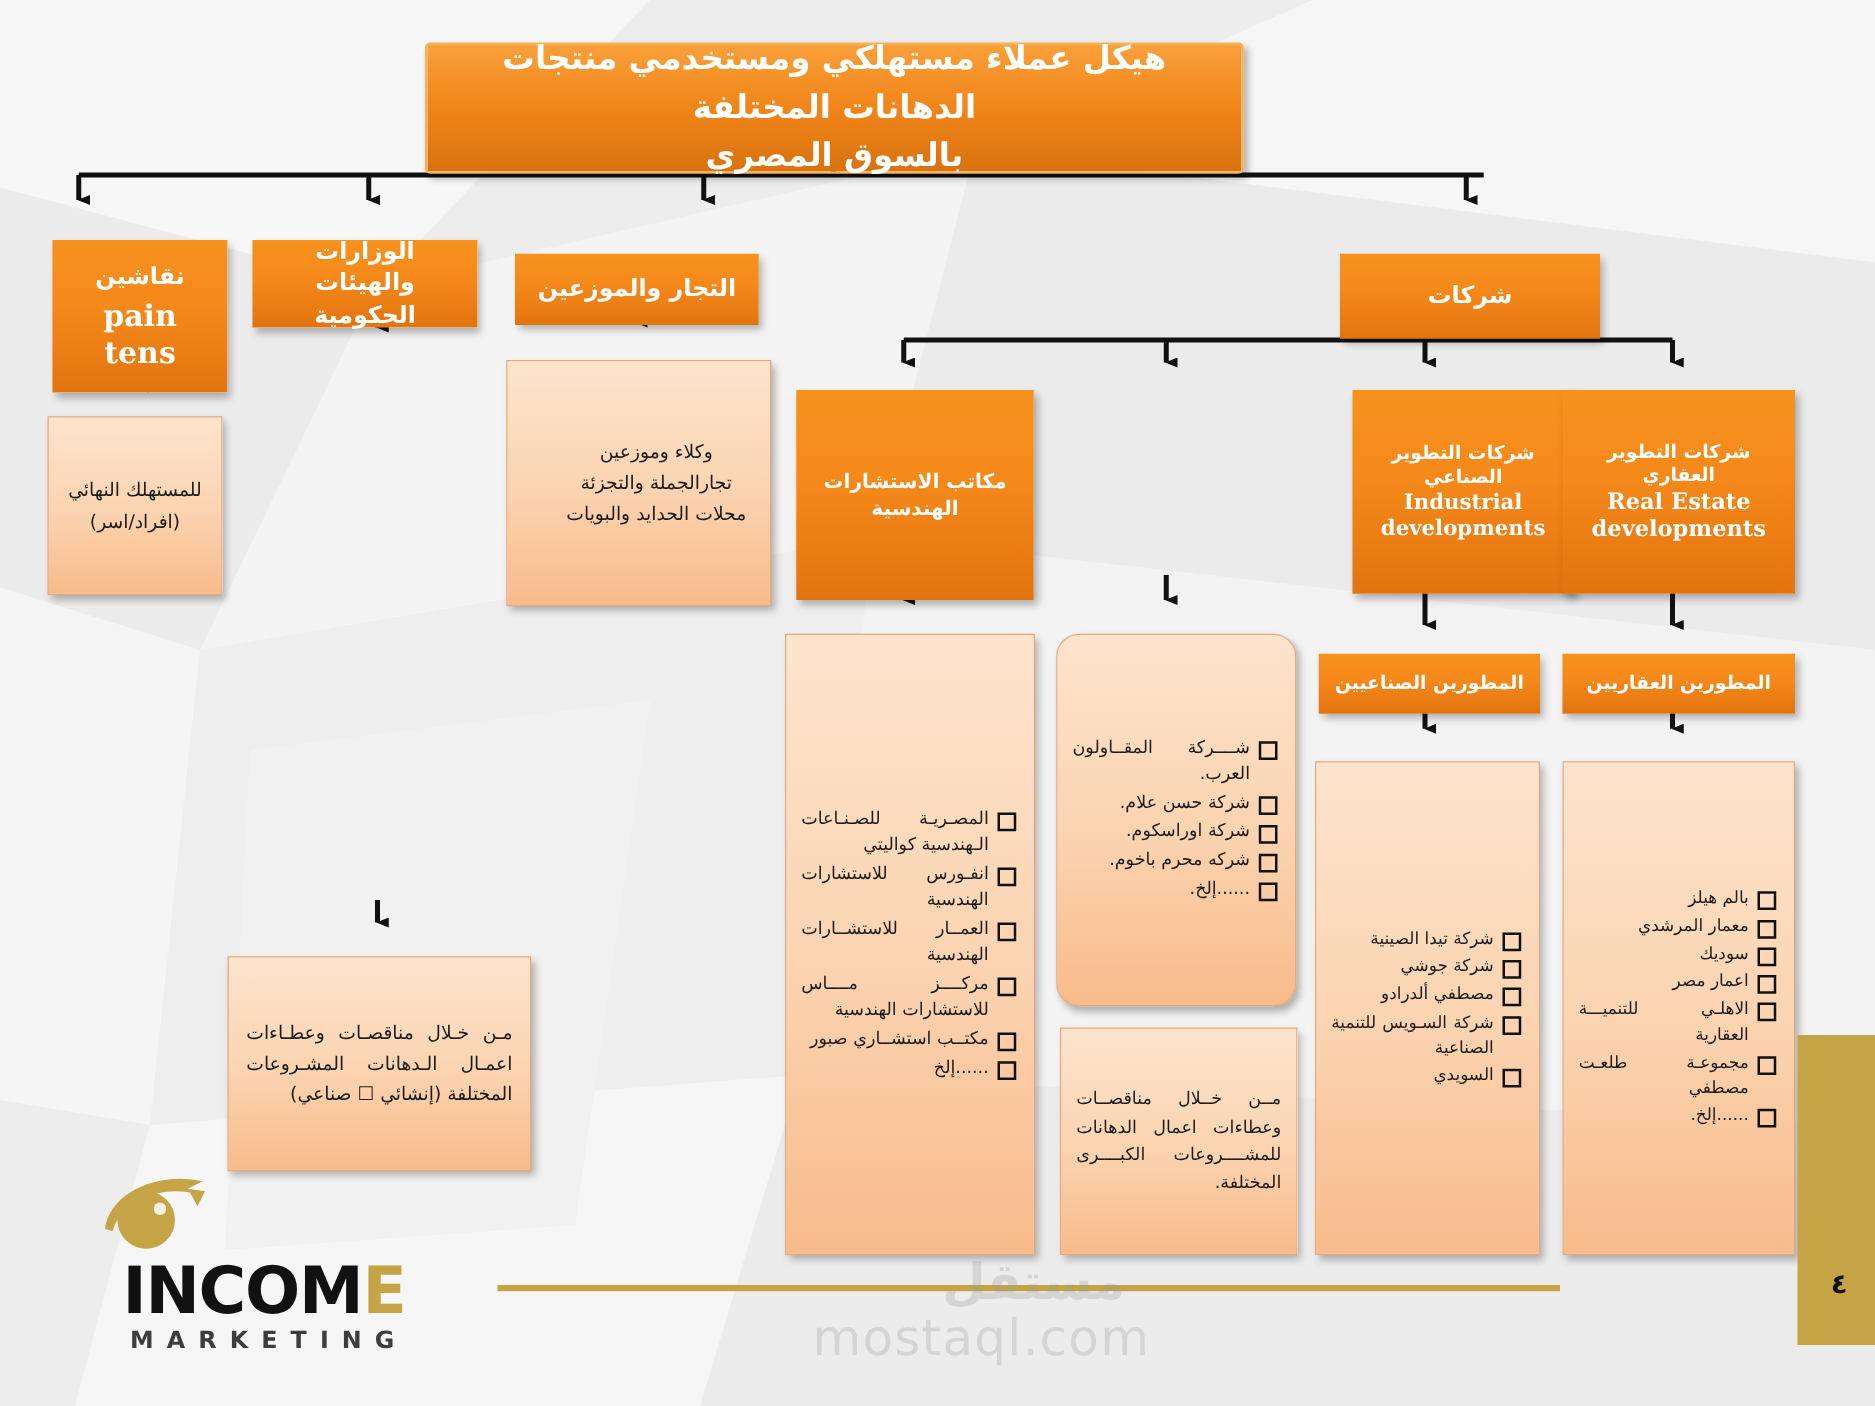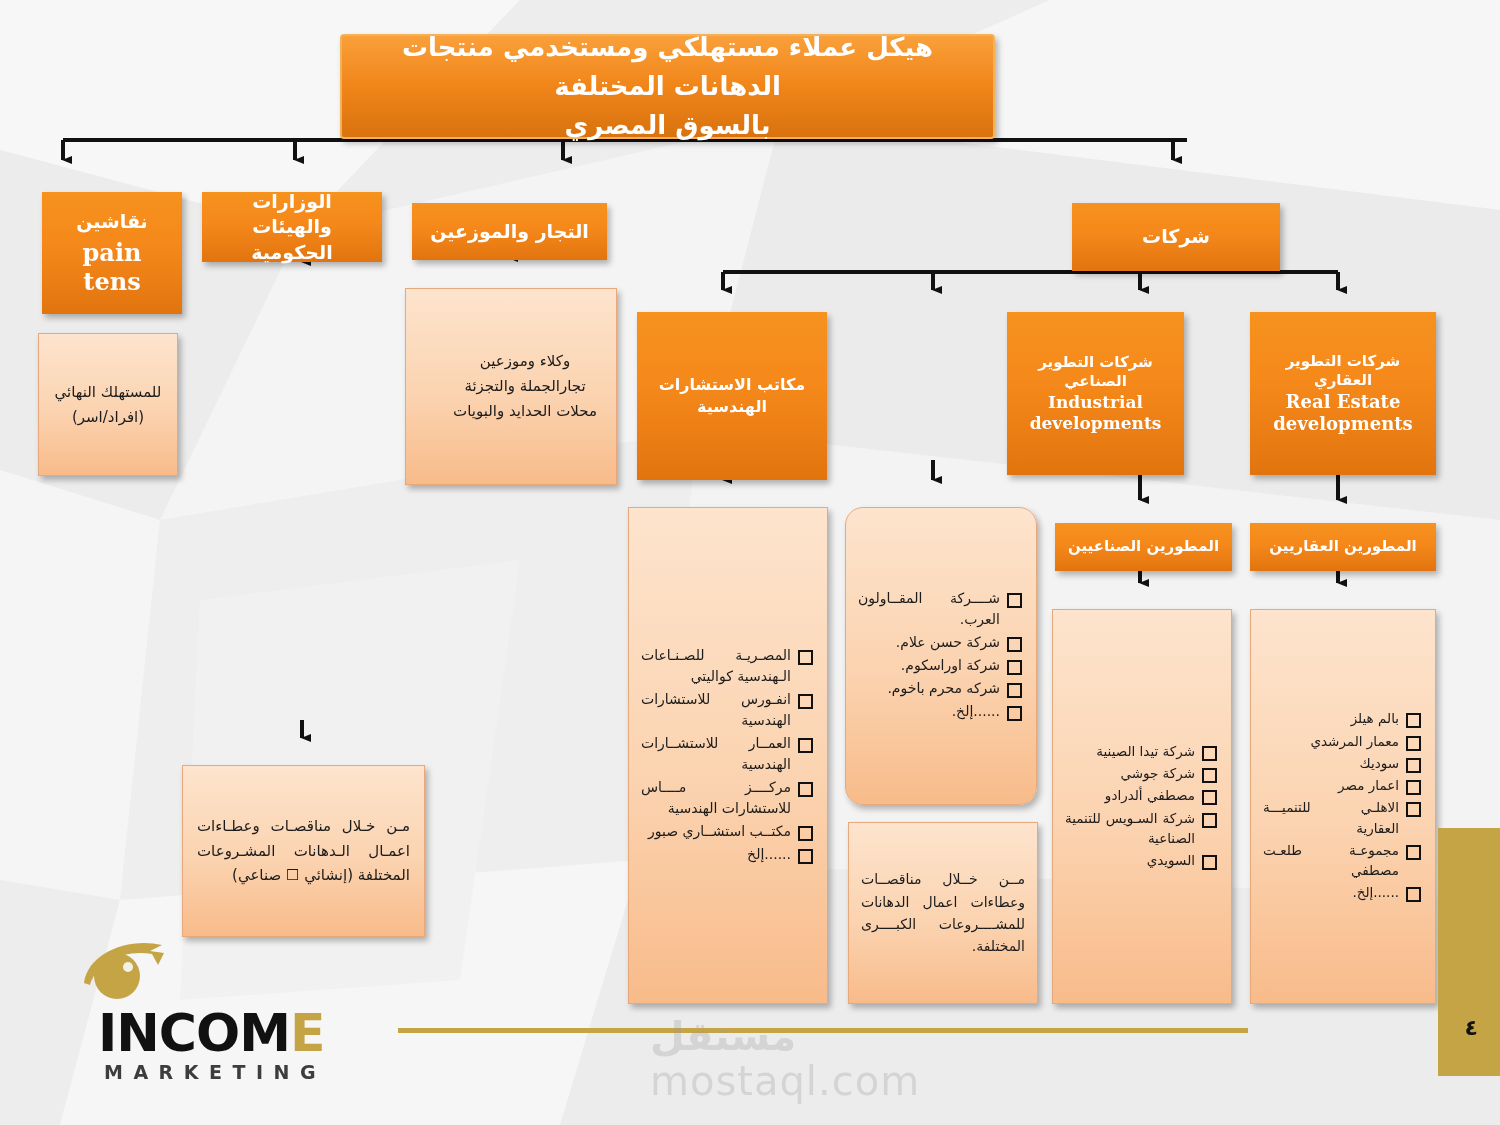--- a/index.html
+++ b/index.html
@@ -74,21 +74,21 @@
   .logo-word .e{color:#c5a445;}
   .logo-sub{
     position:absolute;left:34px;top:116px;direction:ltr;
     font-size:19px;letter-spacing:10.5px;font-weight:bold;color:#3d3d3d;
   }
   .gold-rule{position:absolute;left:398px;bottom:92px;width:850px;height:5px;background:#c5a445;}
   .gold-block{position:absolute;right:0;top:828px;width:62px;height:248px;background:#c5a445;}
   .gold-block .pg{
     position:absolute;right:22px;bottom:36px;color:#111;font-size:22px;font-weight:bold;
   }
-  .wm{position:absolute;left:650px;bottom:21px;width:250px;text-align:left;opacity:.28;direction:ltr;}
+  .wm{position:absolute;left:650px;bottom:31px;width:250px;text-align:right;opacity:.28;direction:ltr;}
   .wm .ar{font-size:40px;font-weight:bold;color:#9a9a9a;direction:rtl;line-height:1;}
   .wm .en2{font-size:40px;color:#9a9a9a;letter-spacing:1px;margin-top:2px;}
 </style>
 </head>
 <body>
 
 <div class="bg">
   <svg viewBox="0 0 1500 1125" preserveAspectRatio="none">
     <rect width="1500" height="1125" fill="#f0f0f0"></rect>
     <polygon points="0,0 520,0 300,230 0,150" fill="#f7f7f7"></polygon>
@@ -225,21 +225,21 @@
         <li>شركة اوراسكوم.</li>
         <li>شركه محرم باخوم.</li>
         <li>......إلخ.</li>
       </ul>
     </div>
   </div>
   <div class="node peach" style="left:848px;top:802px;width:190px;height:182px;">
     <div class="inner just body-txt-sm" style="padding:10px 12px;">مــن خــلال مناقصــات وعطاءات اعمال الدهانات للمشــــروعات الكبــــرى المختلفة.</div>
   </div>
 
-  <div class="node orange" style="left:1007px;top:292px;width:177px;height:163px;">
+  <div class="node orange" style="left:1082px;top:292px;width:177px;height:163px;">
     <div class="inner">
       <div class="small-head">شركات التطوير</div>
       <div class="small-head">الصناعي</div>
       <div class="en" style="font-size:17px;line-height:1.25;">Industrial</div>
       <div class="en" style="font-size:17px;line-height:1.25;">developments</div>
     </div>
   </div>
   <div class="node orange" style="left:1055px;top:503px;width:177px;height:48px;">
     <div class="inner small-head">المطورين الصناعيين</div>
   </div>

